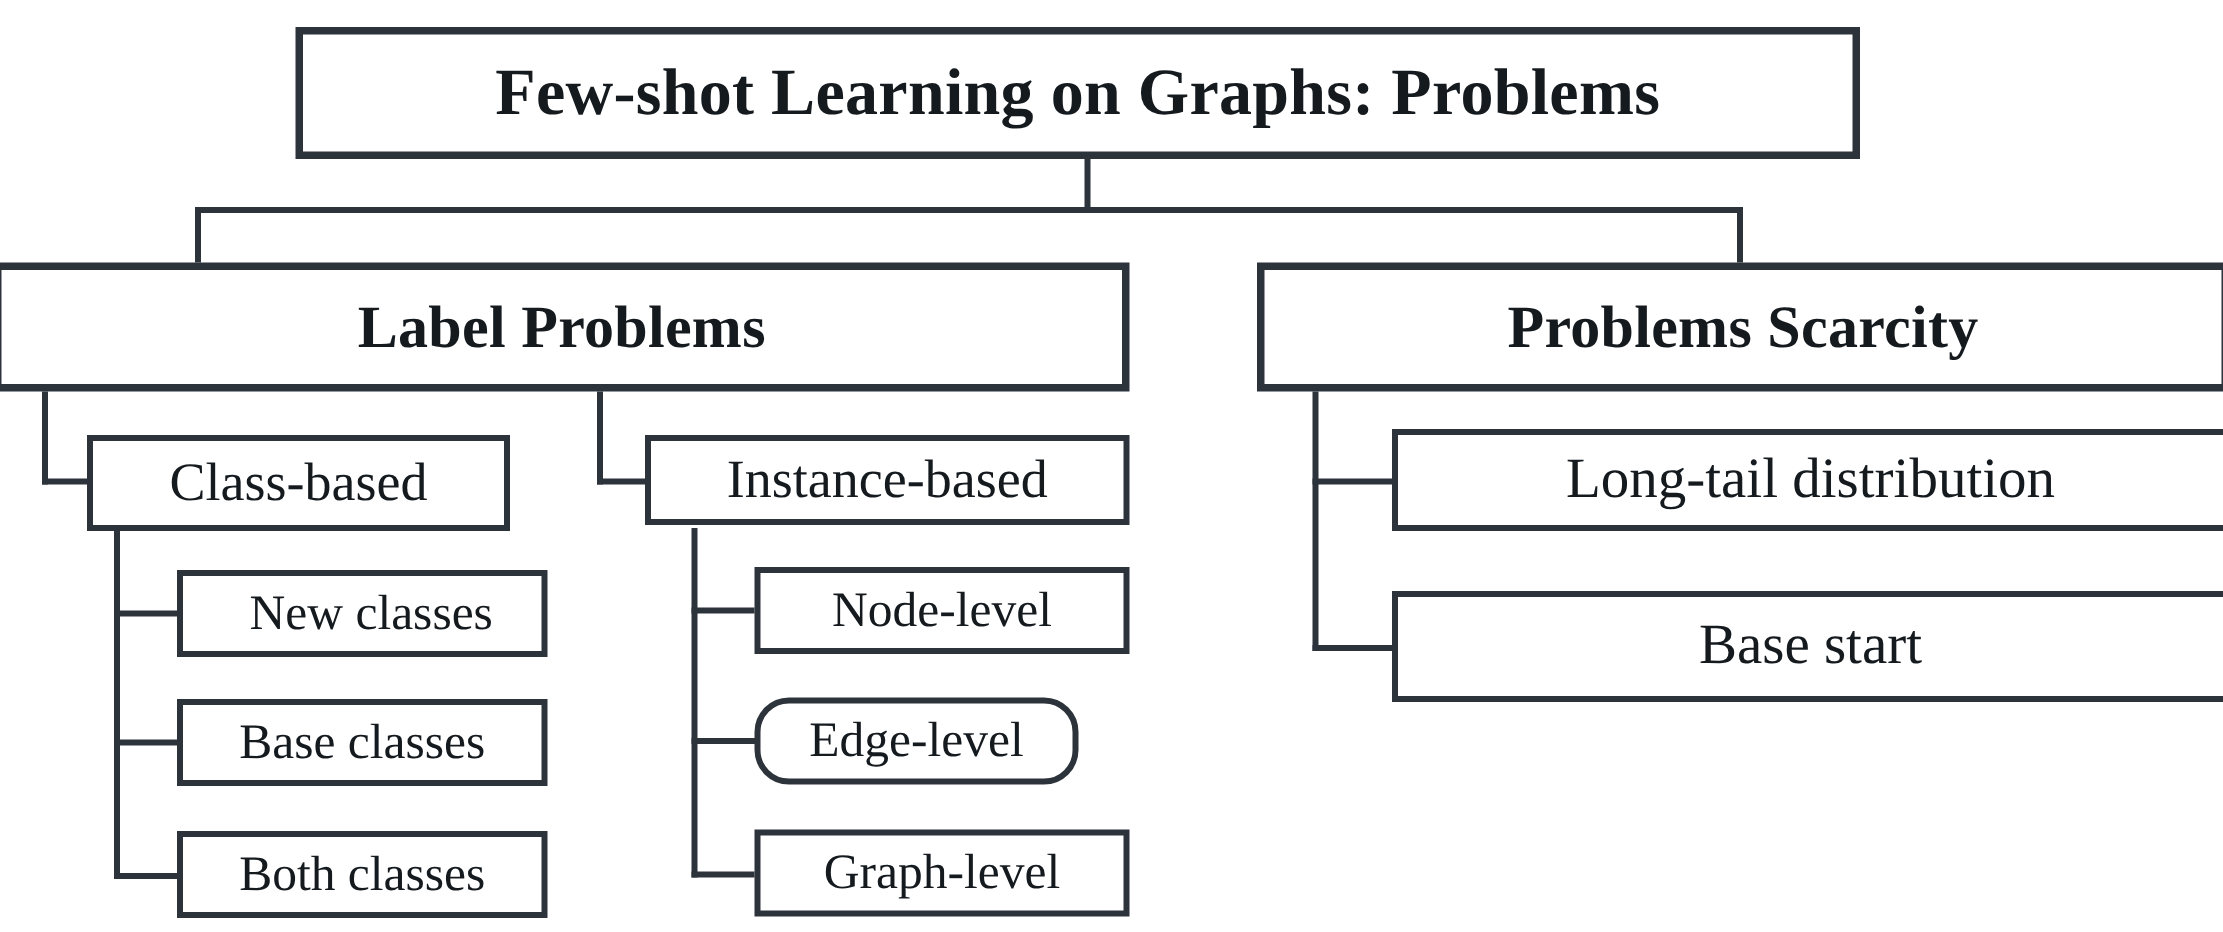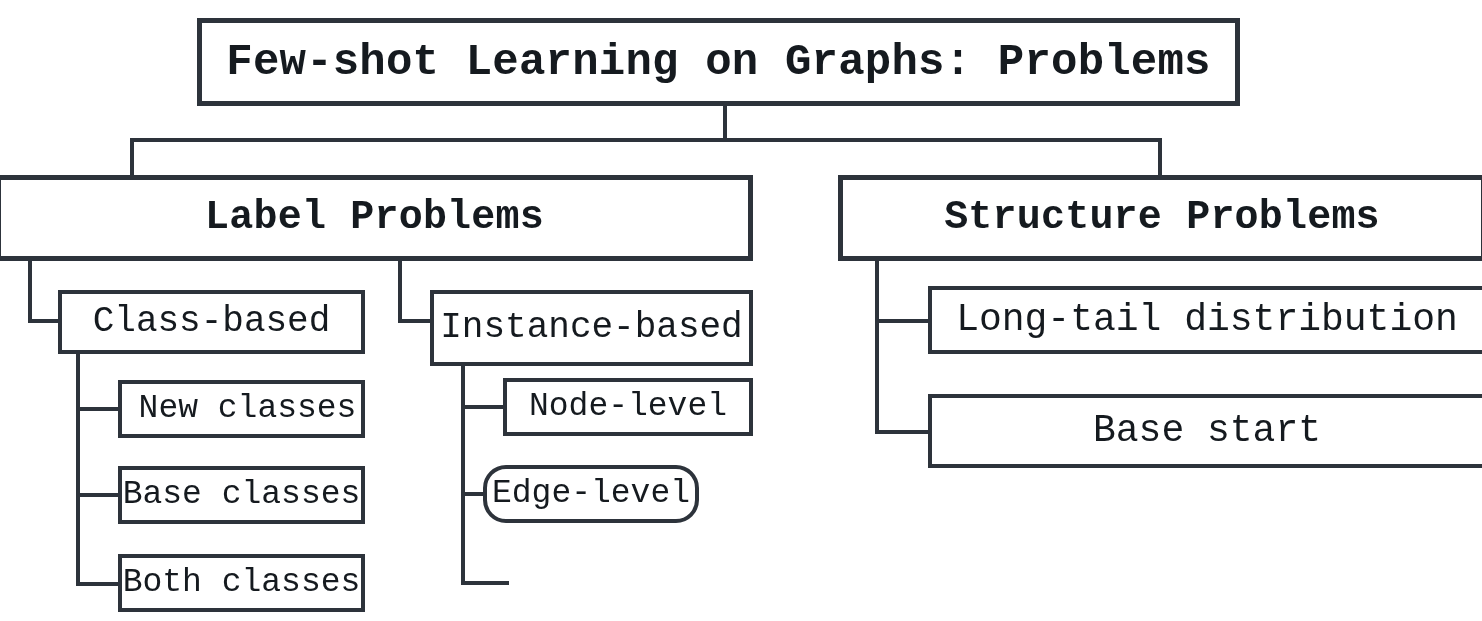--- a/index.html
+++ b/index.html
@@ -6,21 +6,21 @@
     margin: 0;
     padding: 0;
     background: #ffffff;
   }
   #canvas {
     position: relative;
     width: 1482px;
     height: 621px;
     background: #ffffff;
     overflow: hidden;
-    font-family: Liberation Mono, monospace;
+    font-family: Liberation Serif, serif;
   }
   .node {
     position: absolute;
     box-sizing: border-box;
     background: #ffffff;
     border: 4px solid #2d333b;
     display: flex;
     align-items: center;
     justify-content: center;
     color: #151a1f;
@@ -93,51 +93,54 @@
 
   <div class="node lvl1" style="left:197px; top:18px; width:1043px; height:88px;">
     <span>Few-shot Learning on Graphs: Problems</span>
   </div>
 
   <div class="node lvl2" style="left:-4px; top:175px; width:757px; height:86px;">
     <span>Label Problems</span>
   </div>
 
   <div class="node lvl2" style="left:838px; top:175px; width:648px; height:86px;">
-    <span>Structure Problems</span>
+    <span>Problems Scarcity</span>
   </div>
 
-  <div class="node lvl3" style="left:58px; top:290px; width:307px; height:64px;">
+  <div class="node lvl3" style="left:58px; top:290px; width:282px; height:64px;">
     <span>Class-based</span>
   </div>
 
-  <div class="node lvl3" style="left:430px; top:290px; width:323px; height:76px;">
+  <div class="node lvl3" style="left:430px; top:290px; width:323px; height:60px;">
     <span>Instance-based</span>
   </div>
 
   <div class="node lvl4" style="left:118px; top:380px; width:247px; height:58px;padding-left:12px;">
     <span>New classes</span>
   </div>
 
   <div class="node lvl4" style="left:118px; top:466px; width:247px; height:58px;justify-content:center;">
     <span>Base classes</span>
   </div>
 
   <div class="node lvl4" style="left:118px; top:554px; width:247px; height:58px;">
     <span>Both classes</span>
   </div>
 
   <div class="node lvl4" style="left:503px; top:378px; width:250px; height:58px;">
     <span>Node-level</span>
   </div>
 
-  <div class="node lvl4" style="left:483px; top:465px; width:216px; height:58px;border-radius:23px;">
+  <div class="node lvl4" style="left:503px; top:465px; width:216px; height:58px;border-radius:23px;">
     <span>Edge-level</span>
   </div>
 
+  <div class="node lvl4" style="left:503px; top:553px; width:250px; height:58px;">
+    <span>Graph-level</span>
+  </div>
 
   <div class="node lvl4 wide" style="left:928px; top:286px; width:558px; height:68px;">
     <span>Long-tail distribution</span>
   </div>
 
   <div class="node lvl4 wide" style="left:928px; top:394px; width:558px; height:74px;">
     <span>Base start</span>
   </div>
 
 </div>

